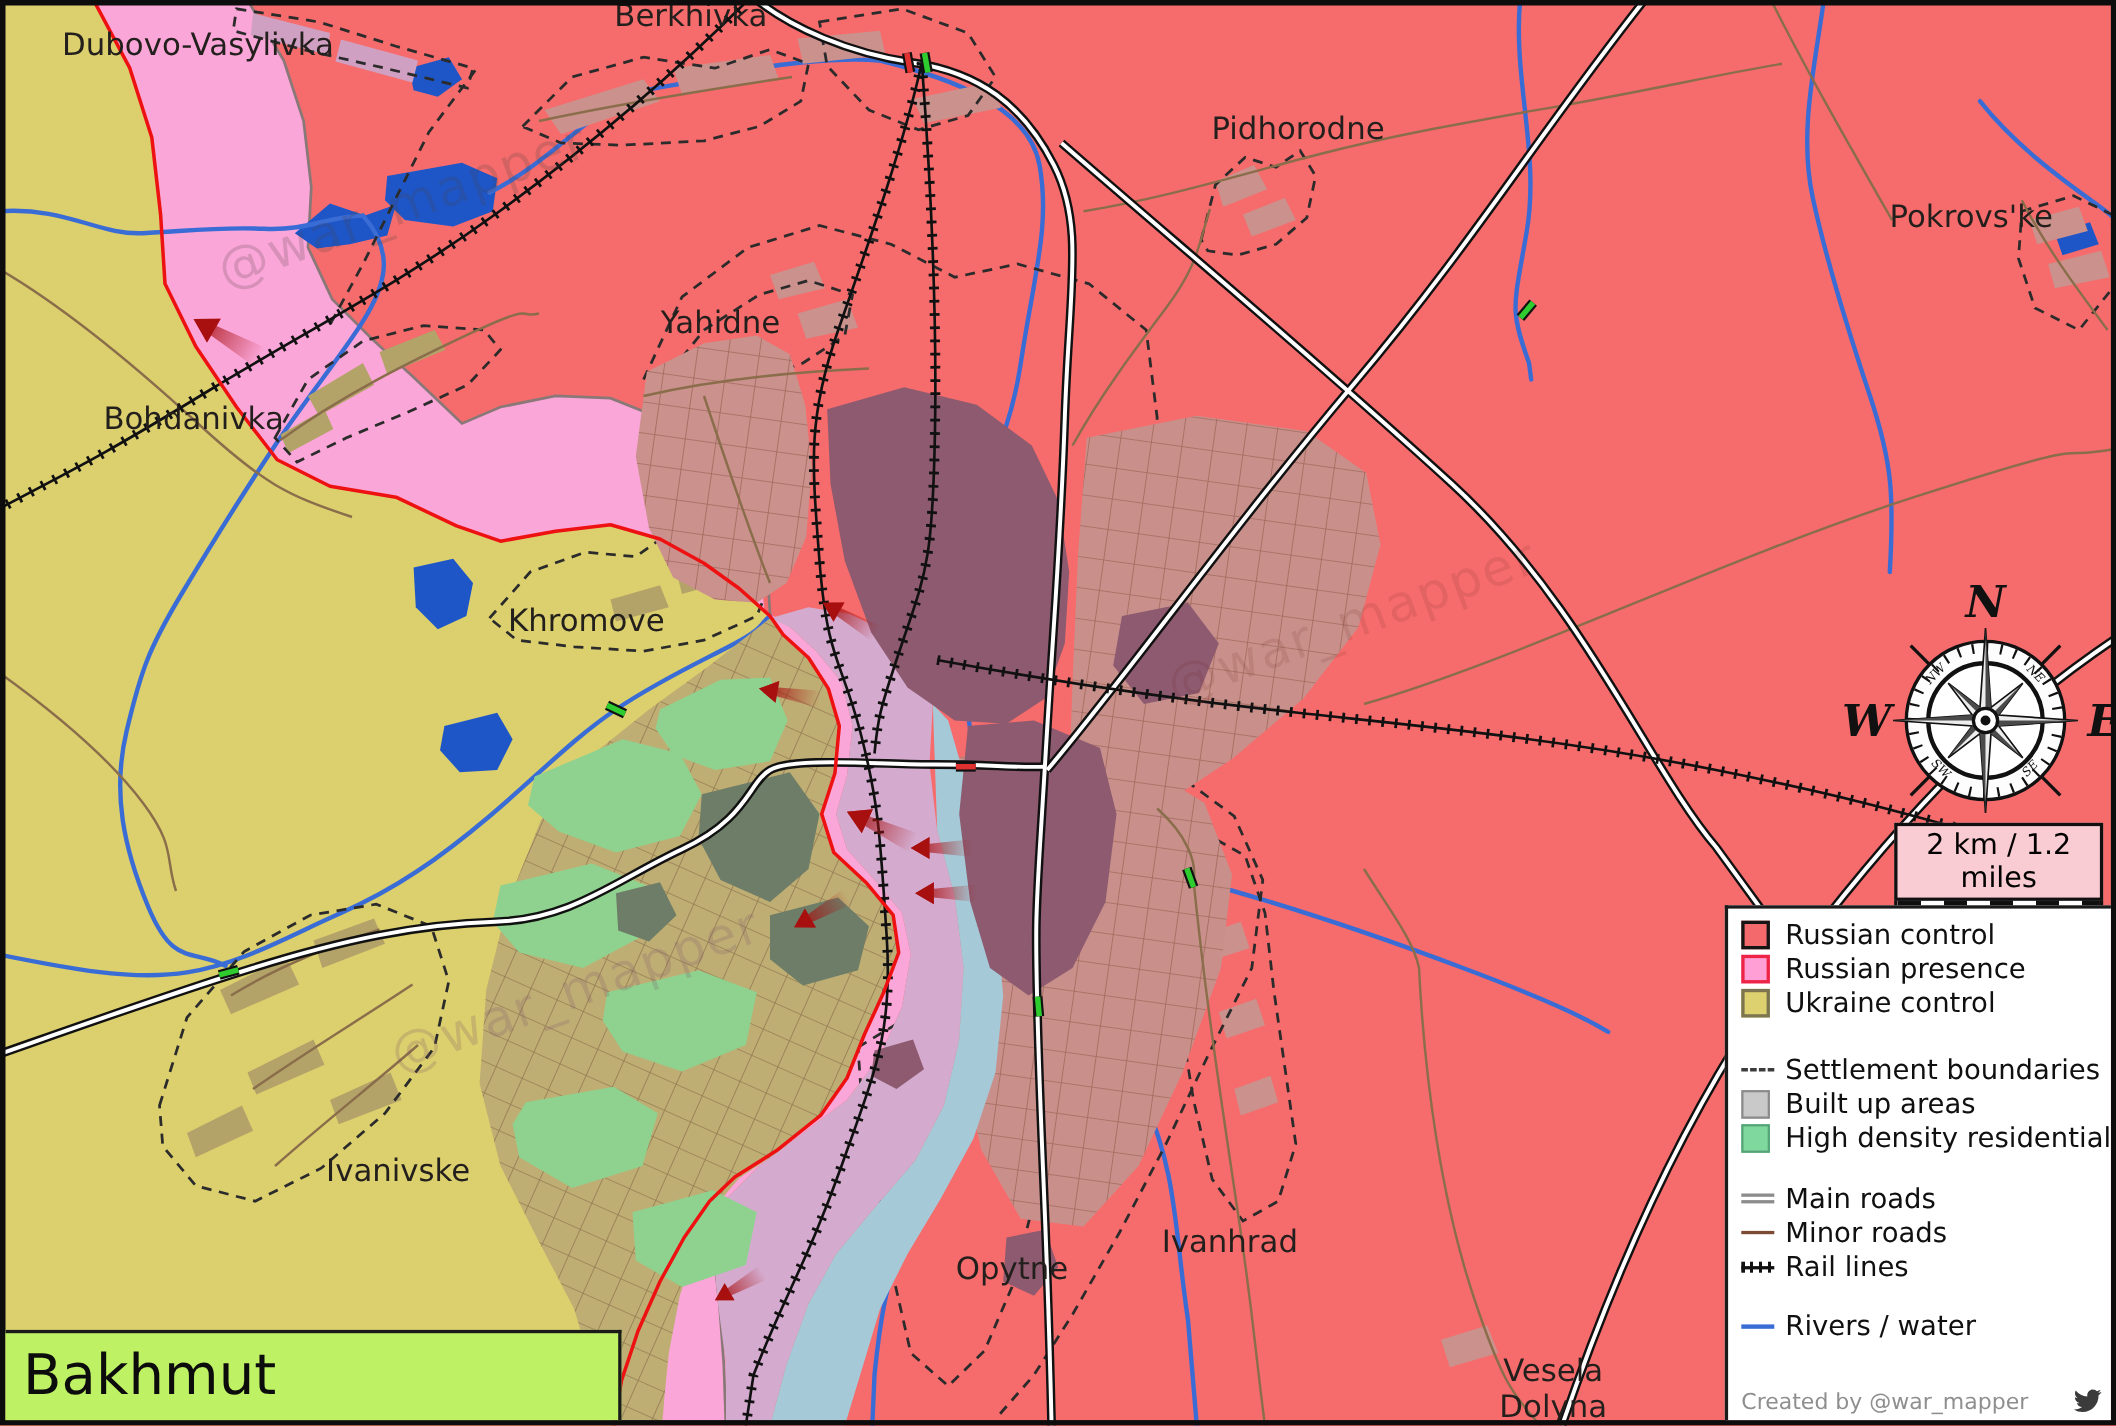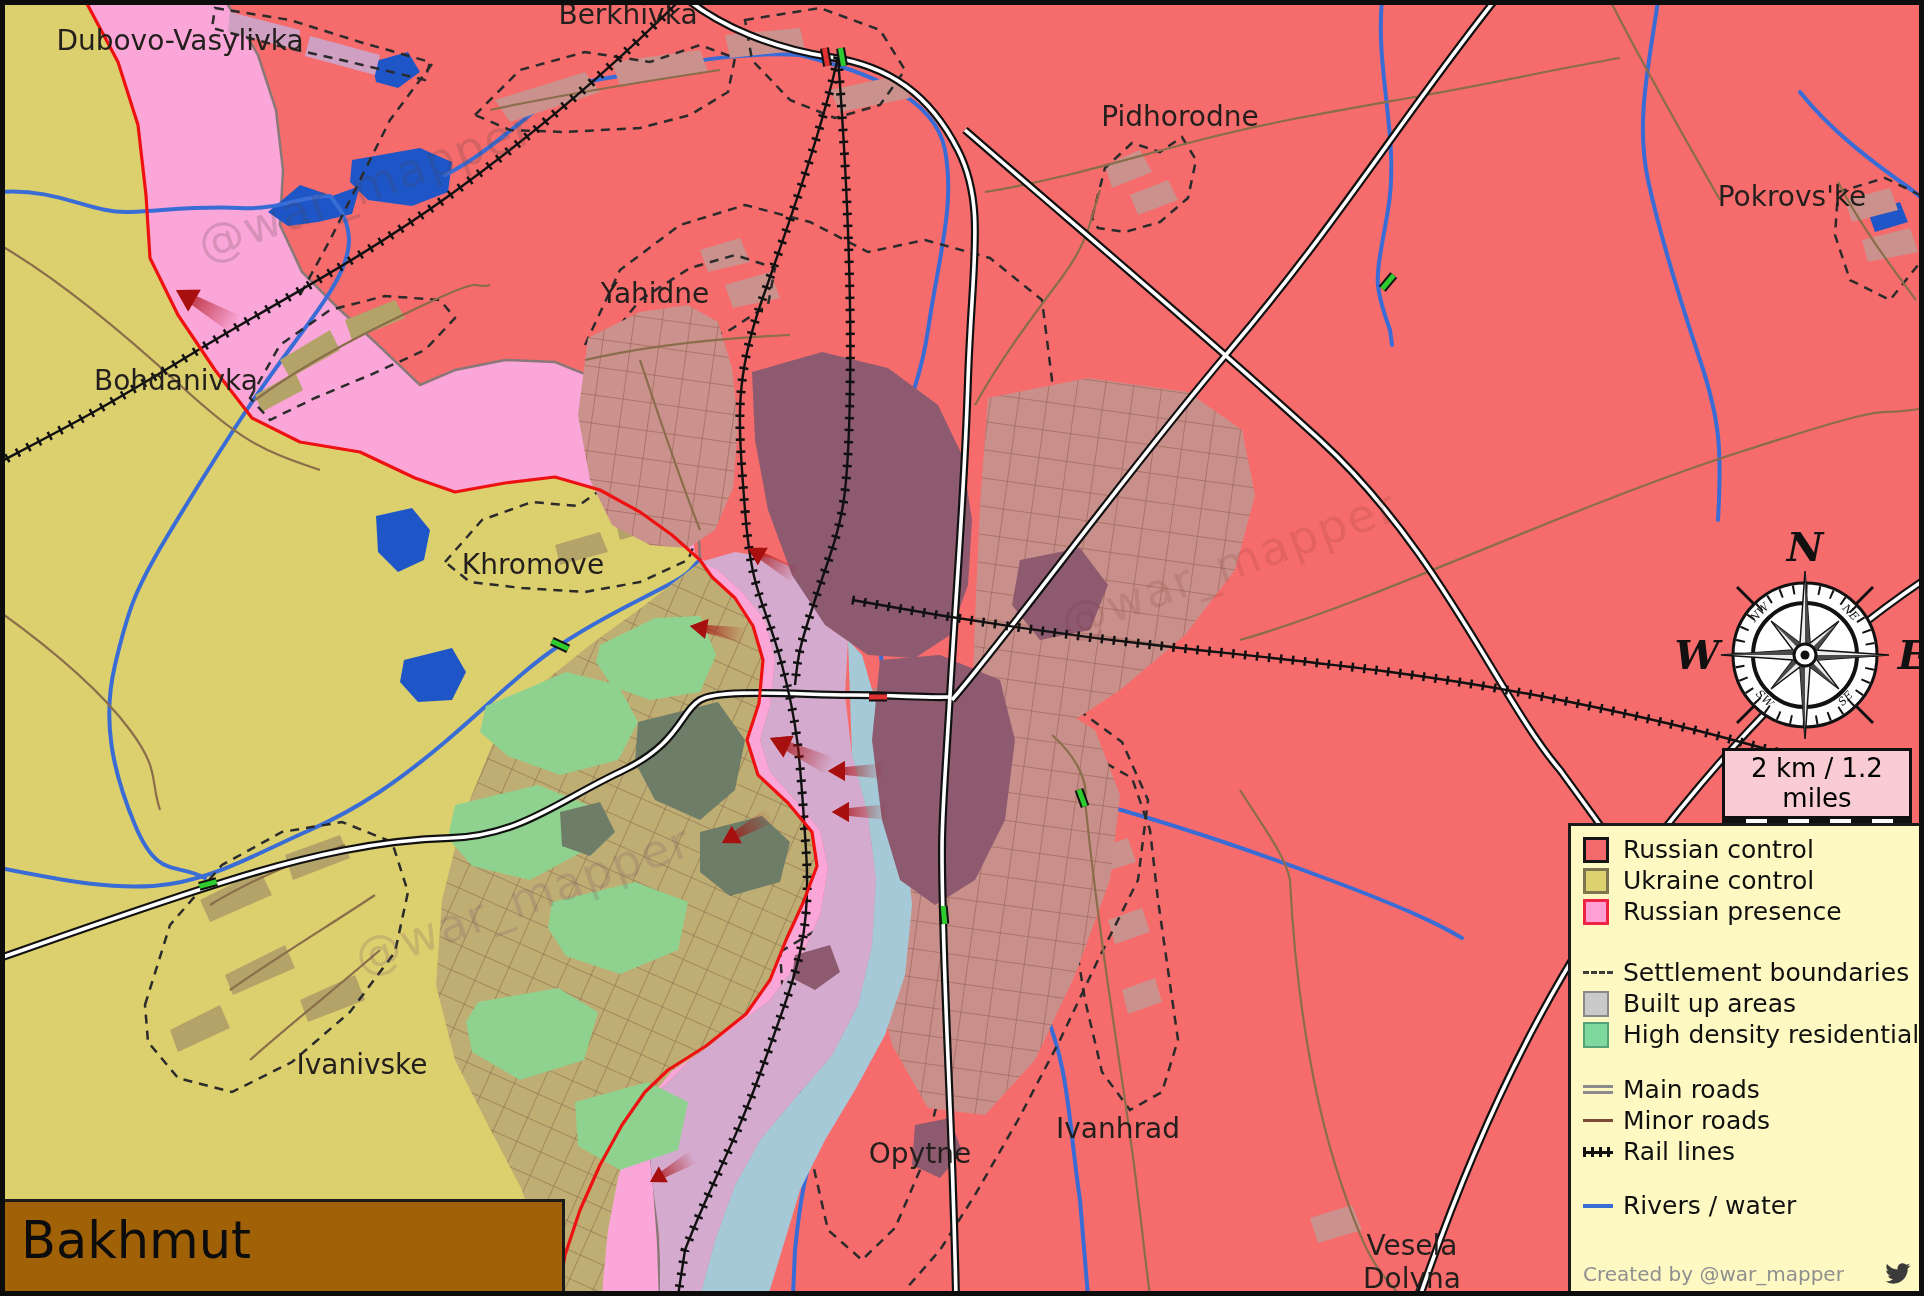--- a/index.html
+++ b/index.html
@@ -2,35 +2,35 @@
 <html><head>
 <meta charset="utf-8">
 <style>
   html,body{margin:0;padding:0;background:#f66c6c;}
   body{width:1924px;height:1296px;overflow:hidden;font-family:"DejaVu Sans","Liberation Sans",sans-serif;}
   #stage{position:relative;width:1924px;height:1296px;}
   #map-svg{position:absolute;left:0;top:0;}
 
   
   .titlebox{position:absolute;left:5px;bottom:5px;width:560px;box-sizing:border-box;
-    background:#a16207;border:3px solid #1b1b1b;border-left:none;border-bottom:none;
-    padding:8px 16px 20px;color:#0c0c0c;}
+    background:#bef264;border:3px solid #1b1b1b;border-left:none;border-bottom:none;
+    padding:8px 16px 10px;color:#0c0c0c;}
   .titlebox .t1{font-size:51px;line-height:1.2;}
   .titlebox .t2{font-size:51px;line-height:1.2;}
 
   
   .scalebar{position:absolute;left:1722px;top:748px;width:190px;}
   .sb-label{box-sizing:border-box;background:#f8ccd2;border:3px solid #101010;
     font-size:26px;text-align:center;padding:2px 0 3px;color:#000;}
   .sb-bar{box-sizing:border-box;height:16px;border:3px solid #101010;border-top:none;
     background:repeating-linear-gradient(90deg,#101010 0 21px,#ffffff 21px 42px);}
 
   
   .legend{position:absolute;left:1568px;top:823px;right:5px;bottom:5px;
-    background:#fef9c3;border:3px solid #1b1b1b;border-right:none;border-bottom:none;
+    background:#ffffff;border:3px solid #1b1b1b;border-right:none;border-bottom:none;
     box-sizing:border-box;padding:8px 0 0 12px;color:#101010;}
   .lrow{display:flex;align-items:center;height:31px;}
   .lrow .lab{font-size:25px;white-space:nowrap;}
   .sw{width:26px;height:26px;flex:0 0 26px;margin-right:14px;box-sizing:border-box;}
   .sw-rc{background:#f4696b;border:3px solid #151515;}
   .sw-rp{background:#ff9fd6;border:3px solid #ee2446;}
   .sw-uc{background:#ddd06e;border:3px solid #7c7550;}
   .sw-bu{background:#c9c9c9;border:2px solid #8a8a8a;}
   .sw-hd{background:#7fd89d;border:2px solid #55a376;}
   .sw-in{background:#6e8076;border:2px solid #414f47;}
@@ -366,26 +366,26 @@
   <div class="sb-label">2 km / 1.2 miles</div>
   <div class="sb-bar"></div>
 </div>
 
 <div class="legend">
   <div class="lrow">
     <span class="sw sw-rc"></span>
     <span class="lab">Russian control</span>
   </div>
   <div class="lrow">
+    <span class="sw sw-rp"></span>
+    <span class="lab">Russian presence</span>
+  </div>
+  <div class="lrow">
     <span class="sw sw-uc"></span>
     <span class="lab">Ukraine control</span>
-  </div>
-  <div class="lrow">
-    <span class="sw sw-rp"></span>
-    <span class="lab">Russian presence</span>
   </div>
   <div class="lgap1"></div>
   <div class="lrow">
     <span class="lsample dashline"></span>
     <span class="lab">Settlement boundaries</span>
   </div>
   <div class="lrow">
     <span class="sw sw-bu"></span>
     <span class="lab">Built up areas</span>
   </div>

